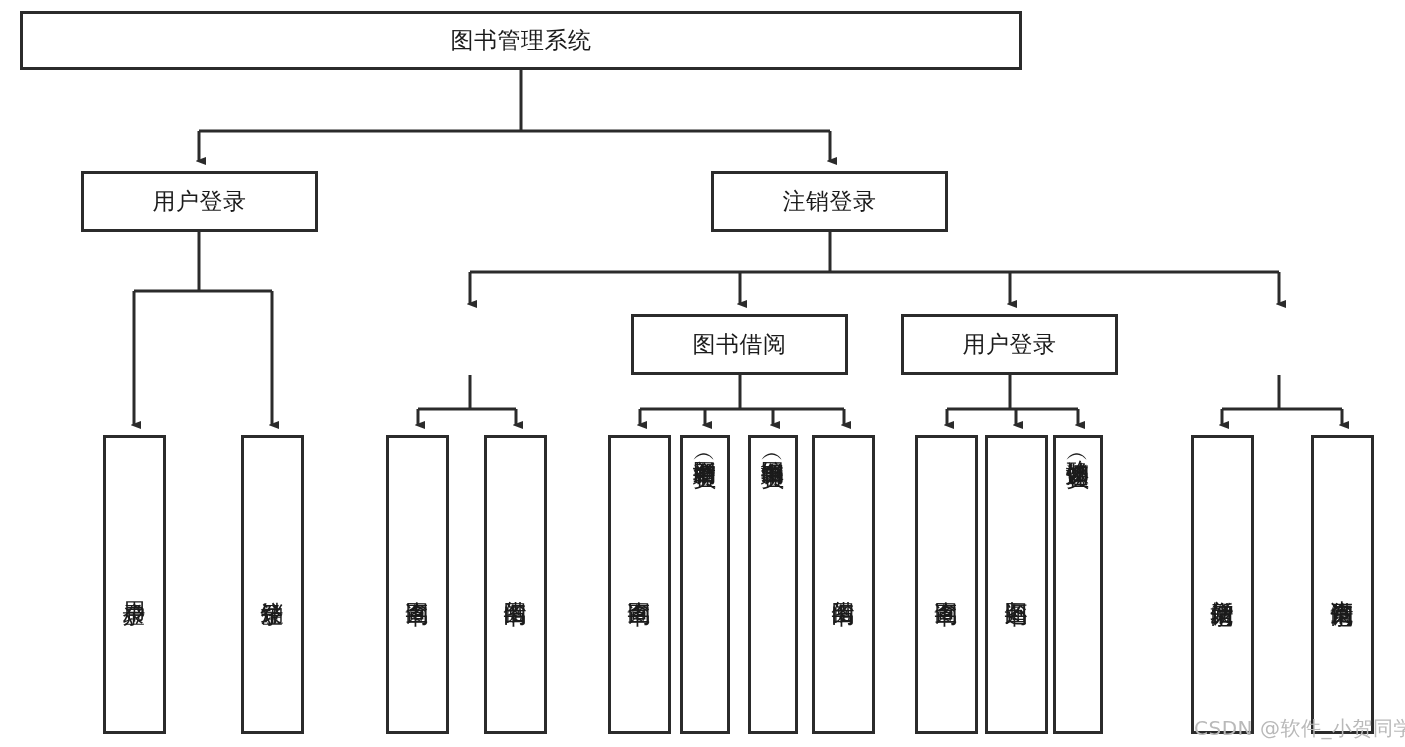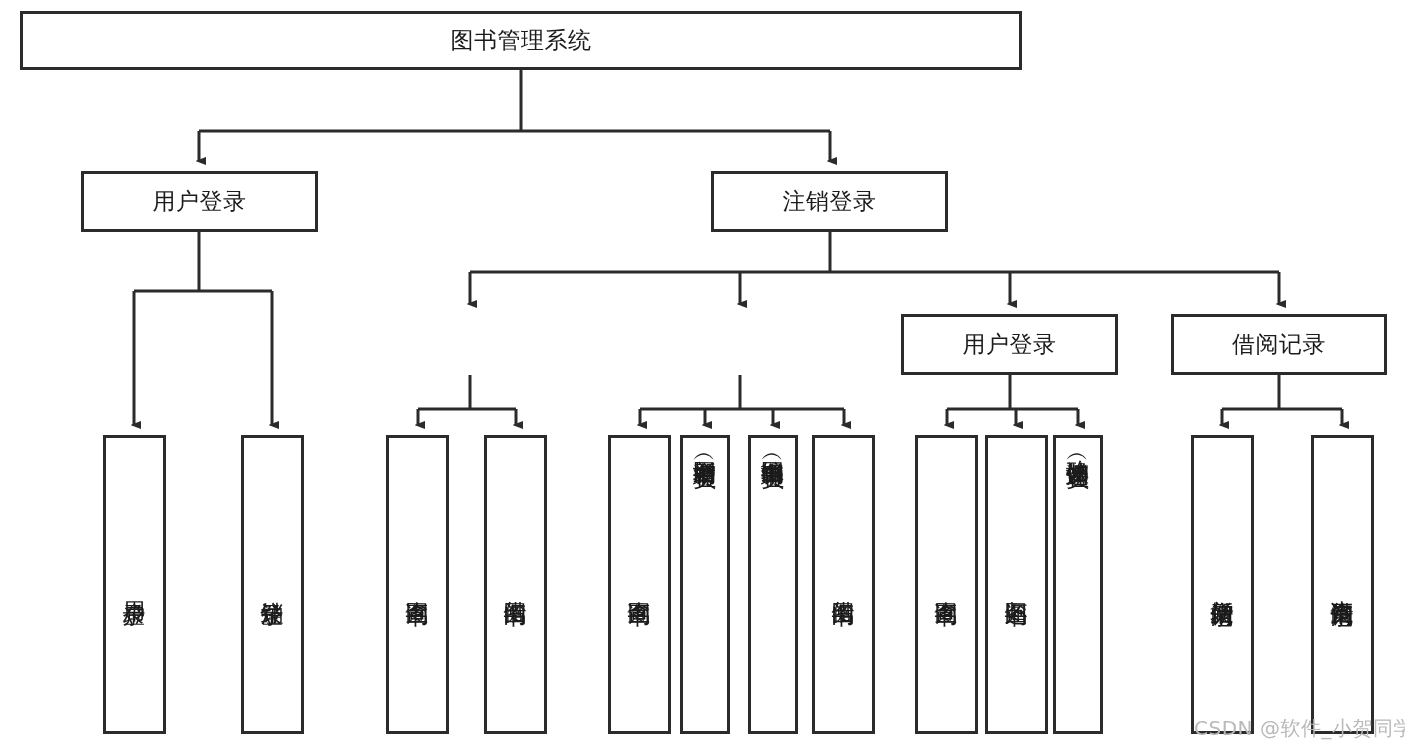--- a/index.html
+++ b/index.html
@@ -128,25 +128,25 @@
     <span class="node-label">图书管理系统</span>
   </div>
 
   <div class="node" style="left:81px; top:171px; width:237px; height:61px;">
     <span class="node-label">用户登录</span>
   </div>
   <div class="node" style="left:711px; top:171px; width:237px; height:61px;">
     <span class="node-label">注销登录</span>
   </div>
 
+  <div class="node" style="left:631px; top:314px; width:217px; height:61px;">
+    <span class="node-label">图书借阅</span>
+  </div>
   <div class="node" style="left:901px; top:314px; width:217px; height:61px;">
     <span class="node-label">用户登录</span>
-  </div>
-  <div class="node" style="left:1171px; top:314px; width:216px; height:61px;">
-    <span class="node-label">借阅记录</span>
   </div>
 
   <div class="node leaf" style="left:103px; top:435px; width:63px; height:299px;">
     <span class="node-label">用户登录</span>
   </div>
   <div class="node leaf" style="left:241px; top:435px; width:63px; height:299px;">
     <span class="node-label">注销登录</span>
   </div>
   <div class="node leaf" style="left:386px; top:435px; width:63px; height:299px;">
     <span class="node-label">查询图书</span>

